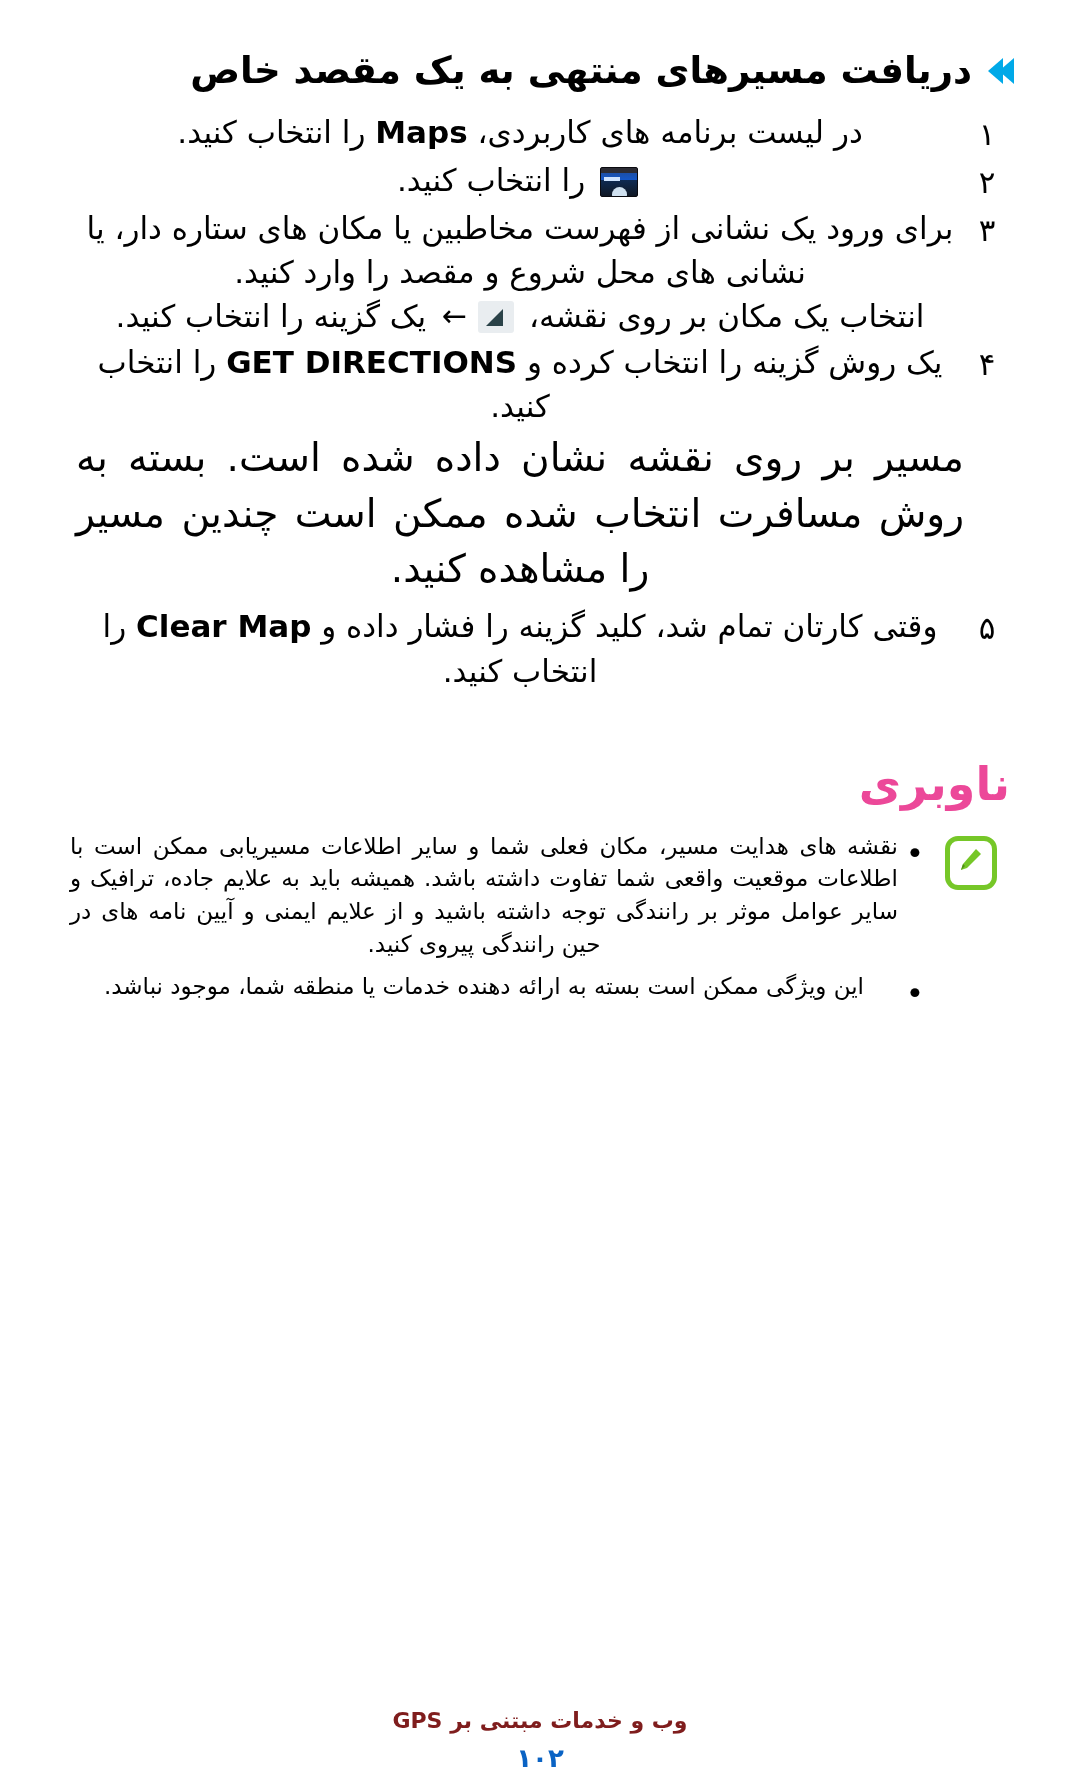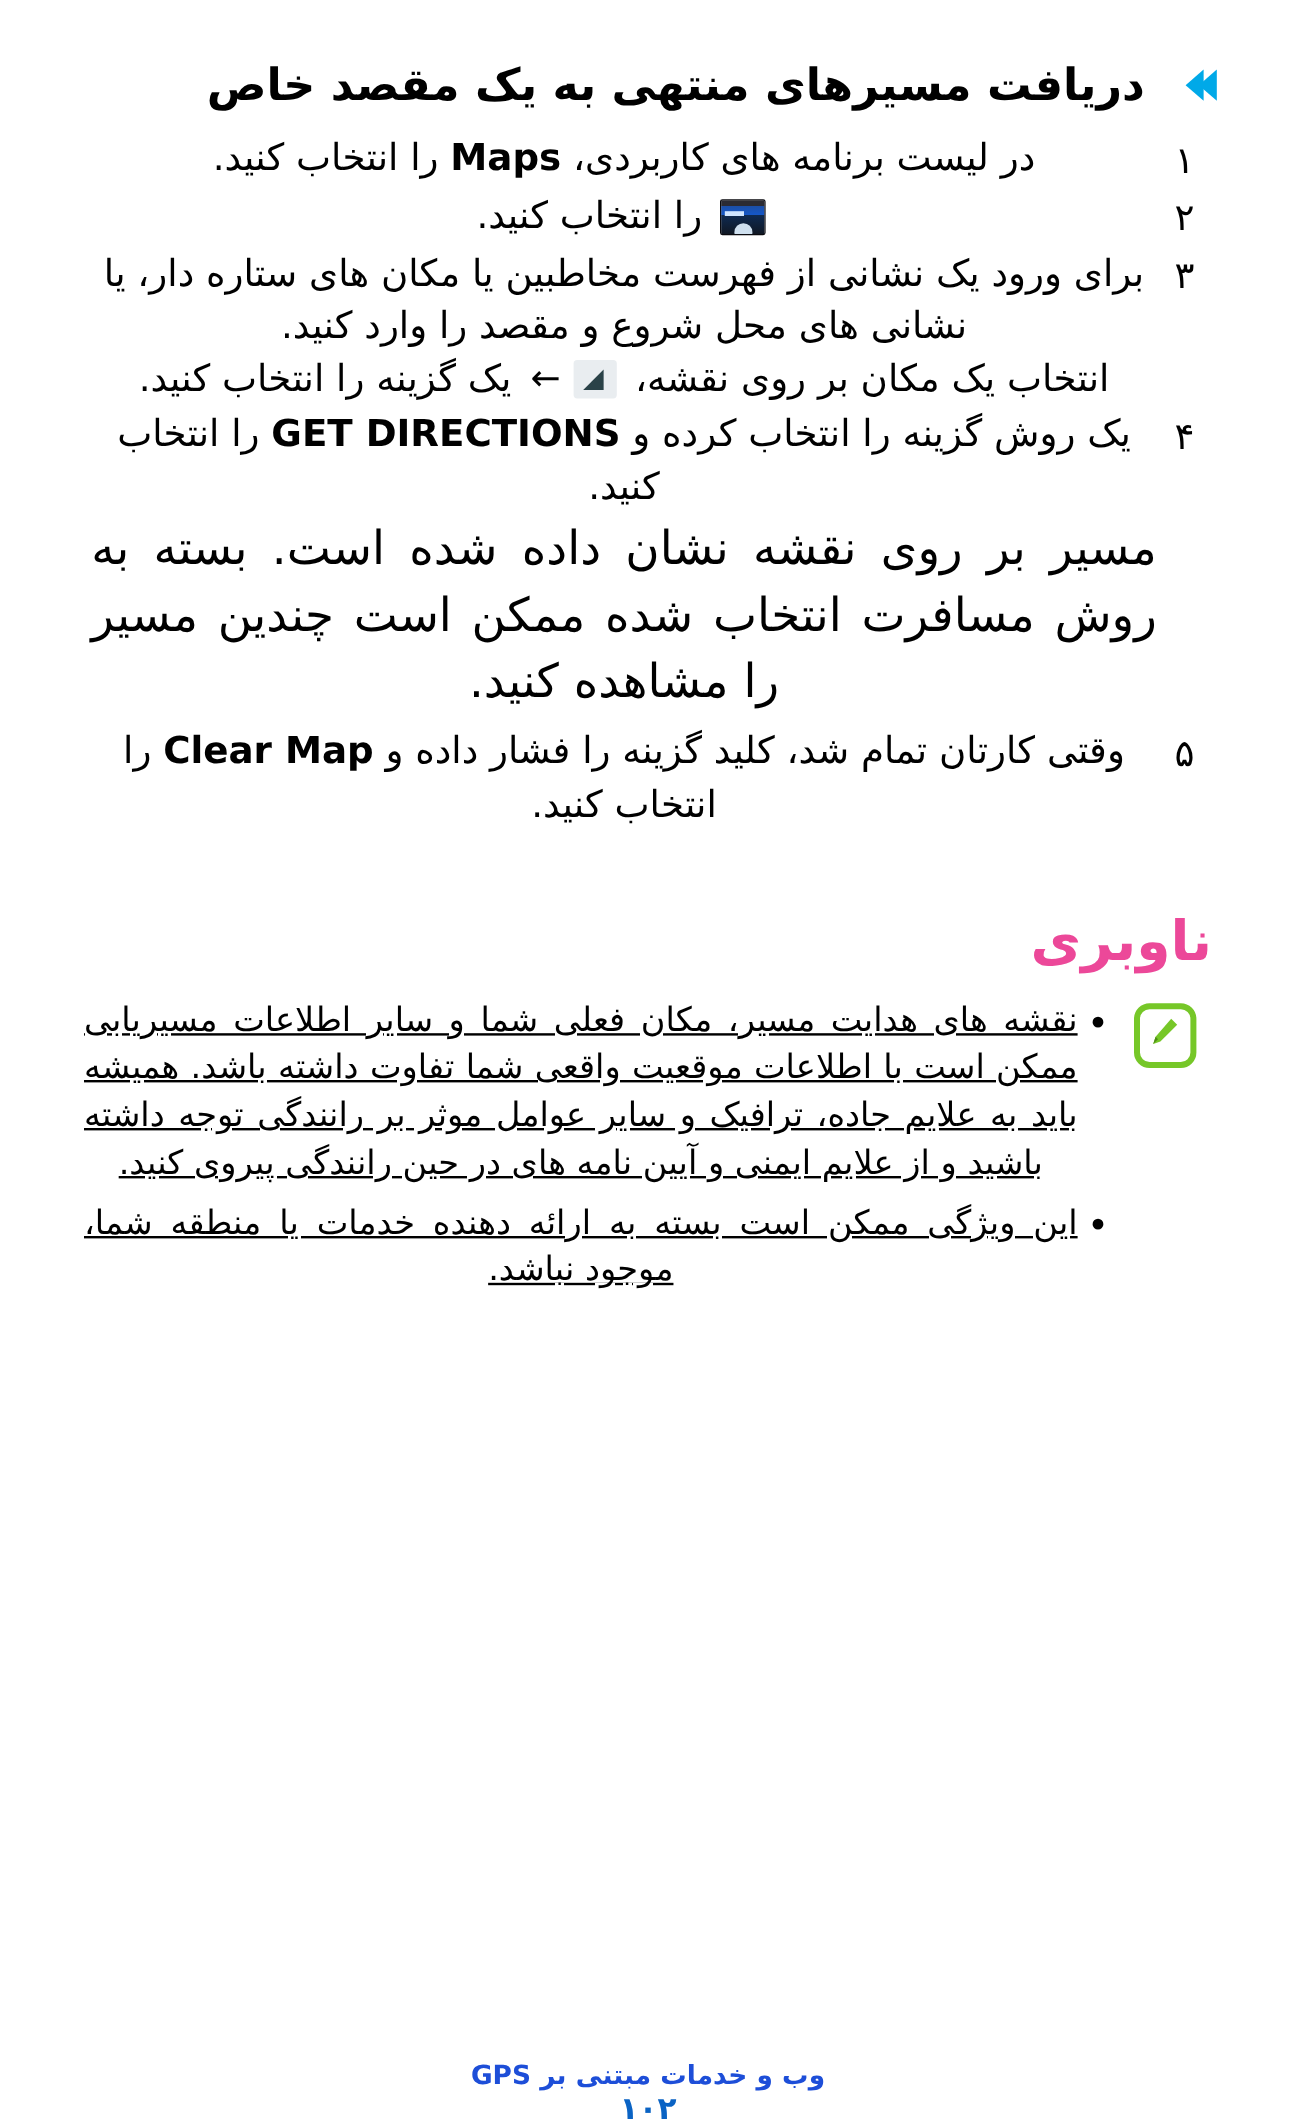--- a/index.html
+++ b/index.html
@@ -23,21 +23,21 @@
     box-sizing: border-box;
     padding: 0 70px;
   }
 
   
   .section-head {
     display: flex;
     flex-direction: row;
     align-items: center;
     justify-content: flex-start;
-    gap: 22px;
+    gap: 4px;
     margin-top: 48px;
     margin-bottom: 16px;
   }
   .chevrons {
     display: inline-flex;
     flex-direction: row;
     align-items: center;
     line-height: 1;
     color: #00a9e8;
     font-size: 44px;
@@ -208,39 +208,39 @@
   }
   .bullet-dot {
     flex: 0 0 34px;
     font-size: 31px;
     line-height: 1.42;
     text-align: center;
     padding-top: 1px;
   }
   .bullet-text {
     flex: 1 1 auto;
-    font-size: 28px;
+    font-size: 23px;
     line-height: 1.42;
     text-align: justify;
     text-align-last: center;
-    text-decoration: underline;
   }
 
   
   .footer {
     position: absolute;
     left: 0;
     right: 0;
     bottom: 46px;
     text-align: center;
   }
   .footer-title {
     font-size: 22px;
     font-weight: bold;
-    color: #1d4ed8;
+    color: #7f1d1d;
+    margin-bottom: 10px;
   }
   .footer-title .latin { font-size: 22px; }
   .footer-page {
     font-size: 26px;
     font-weight: bold;
     color: #0a63c4;
   }
 </style>
 </head>
 <body>

